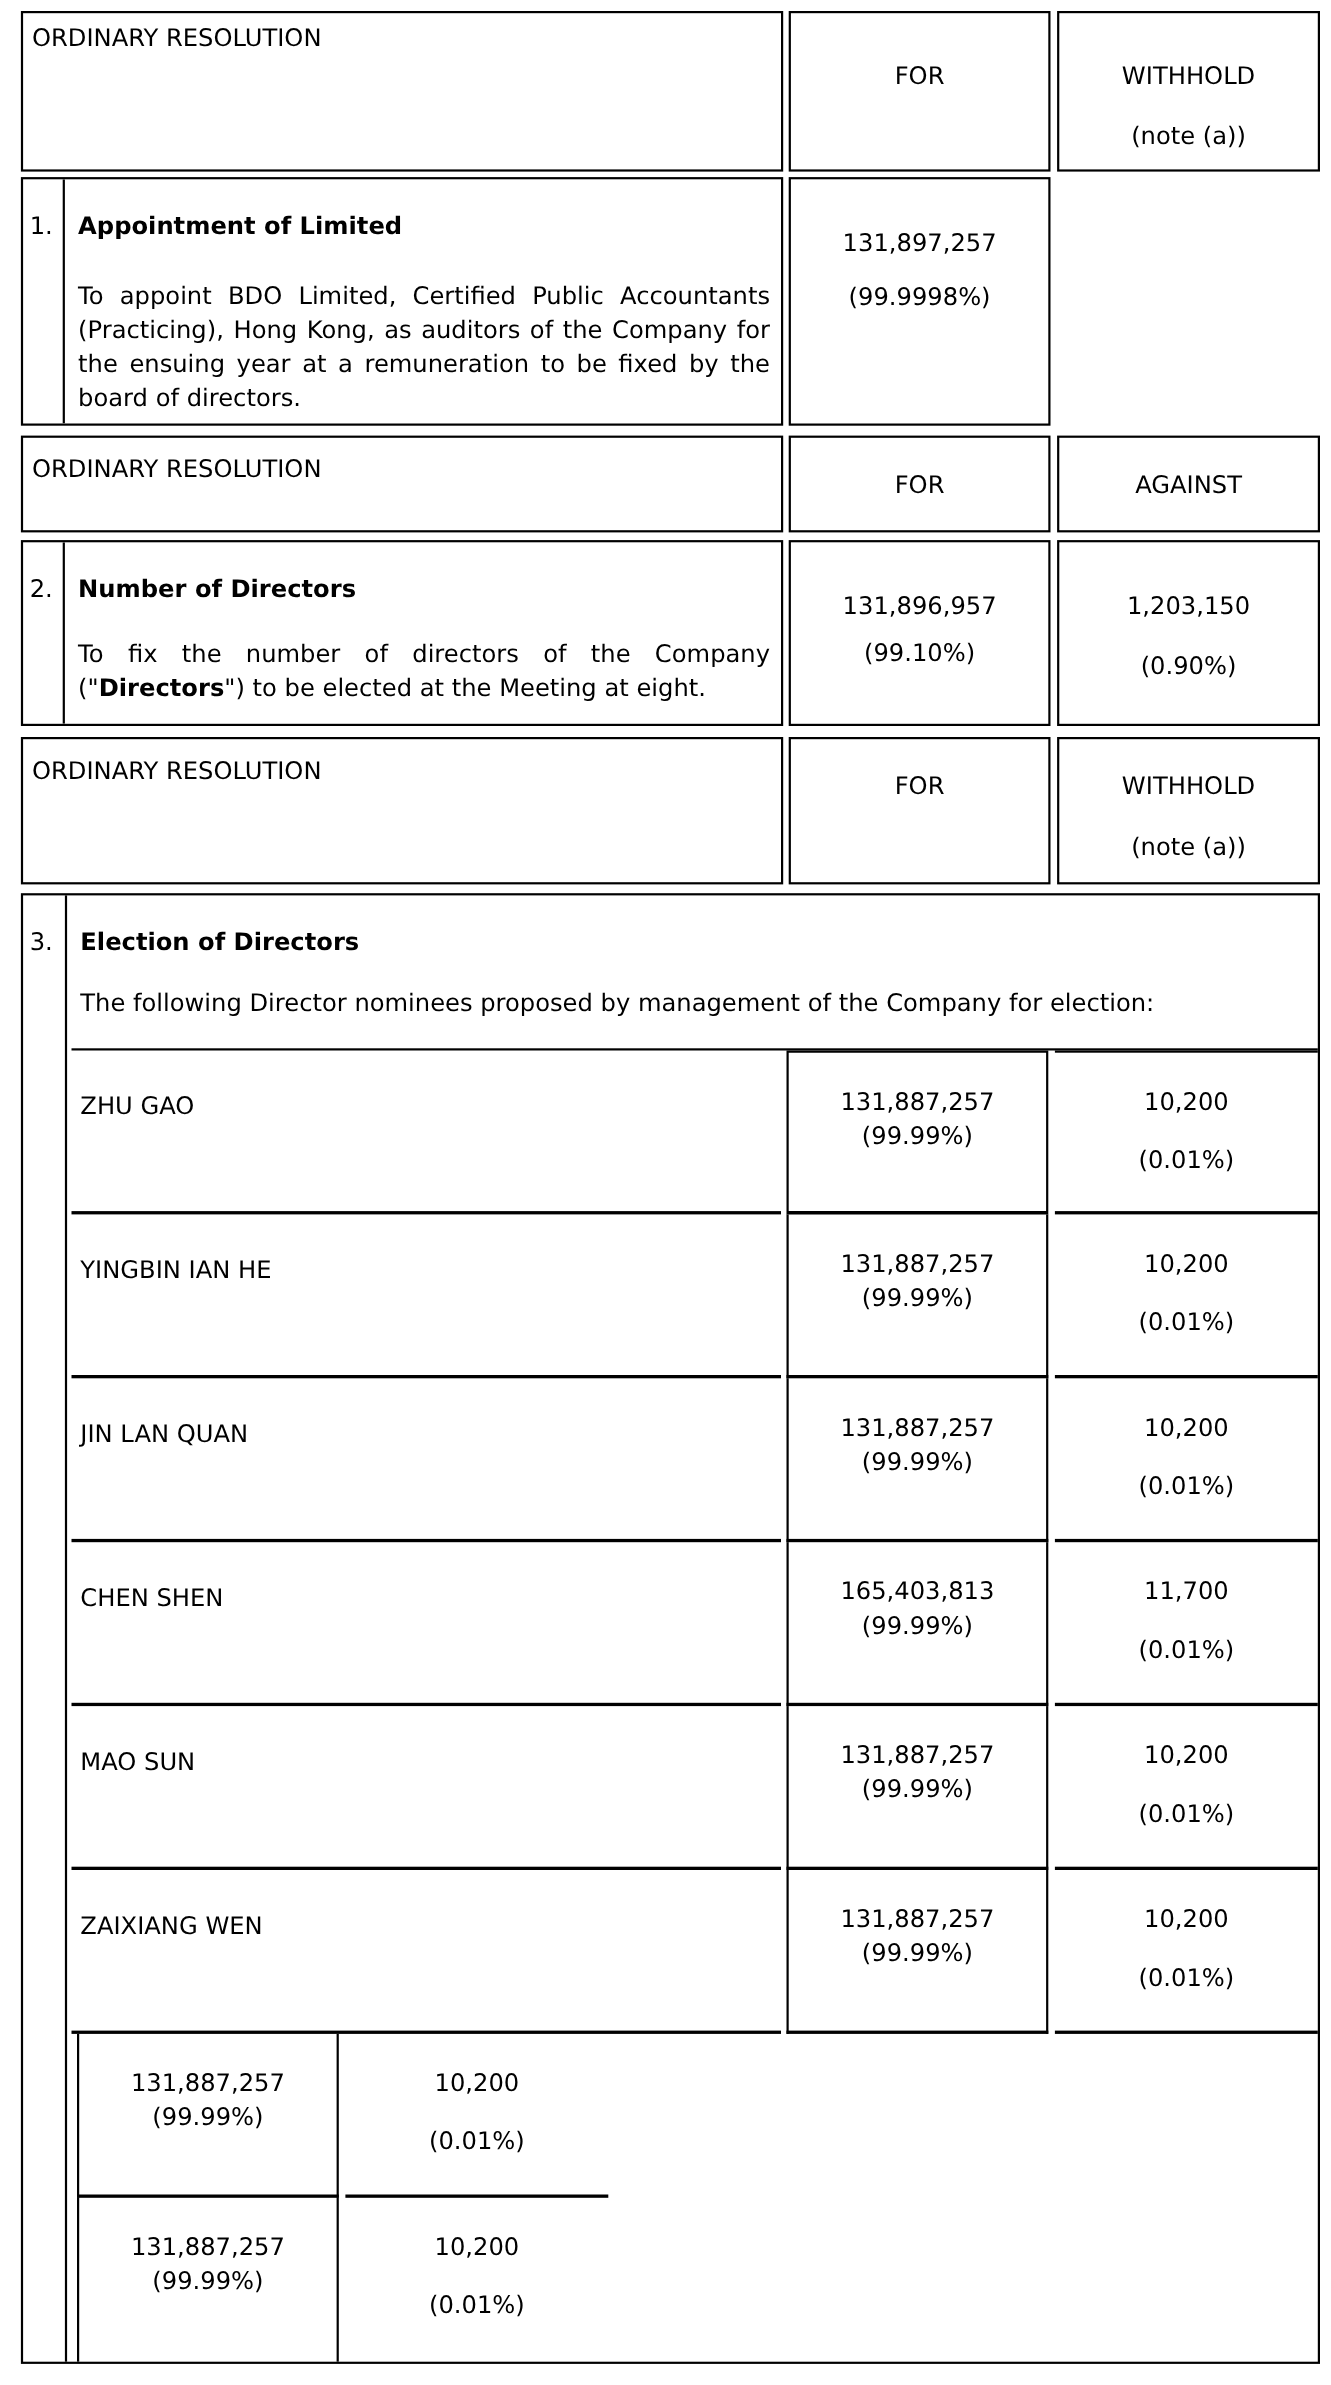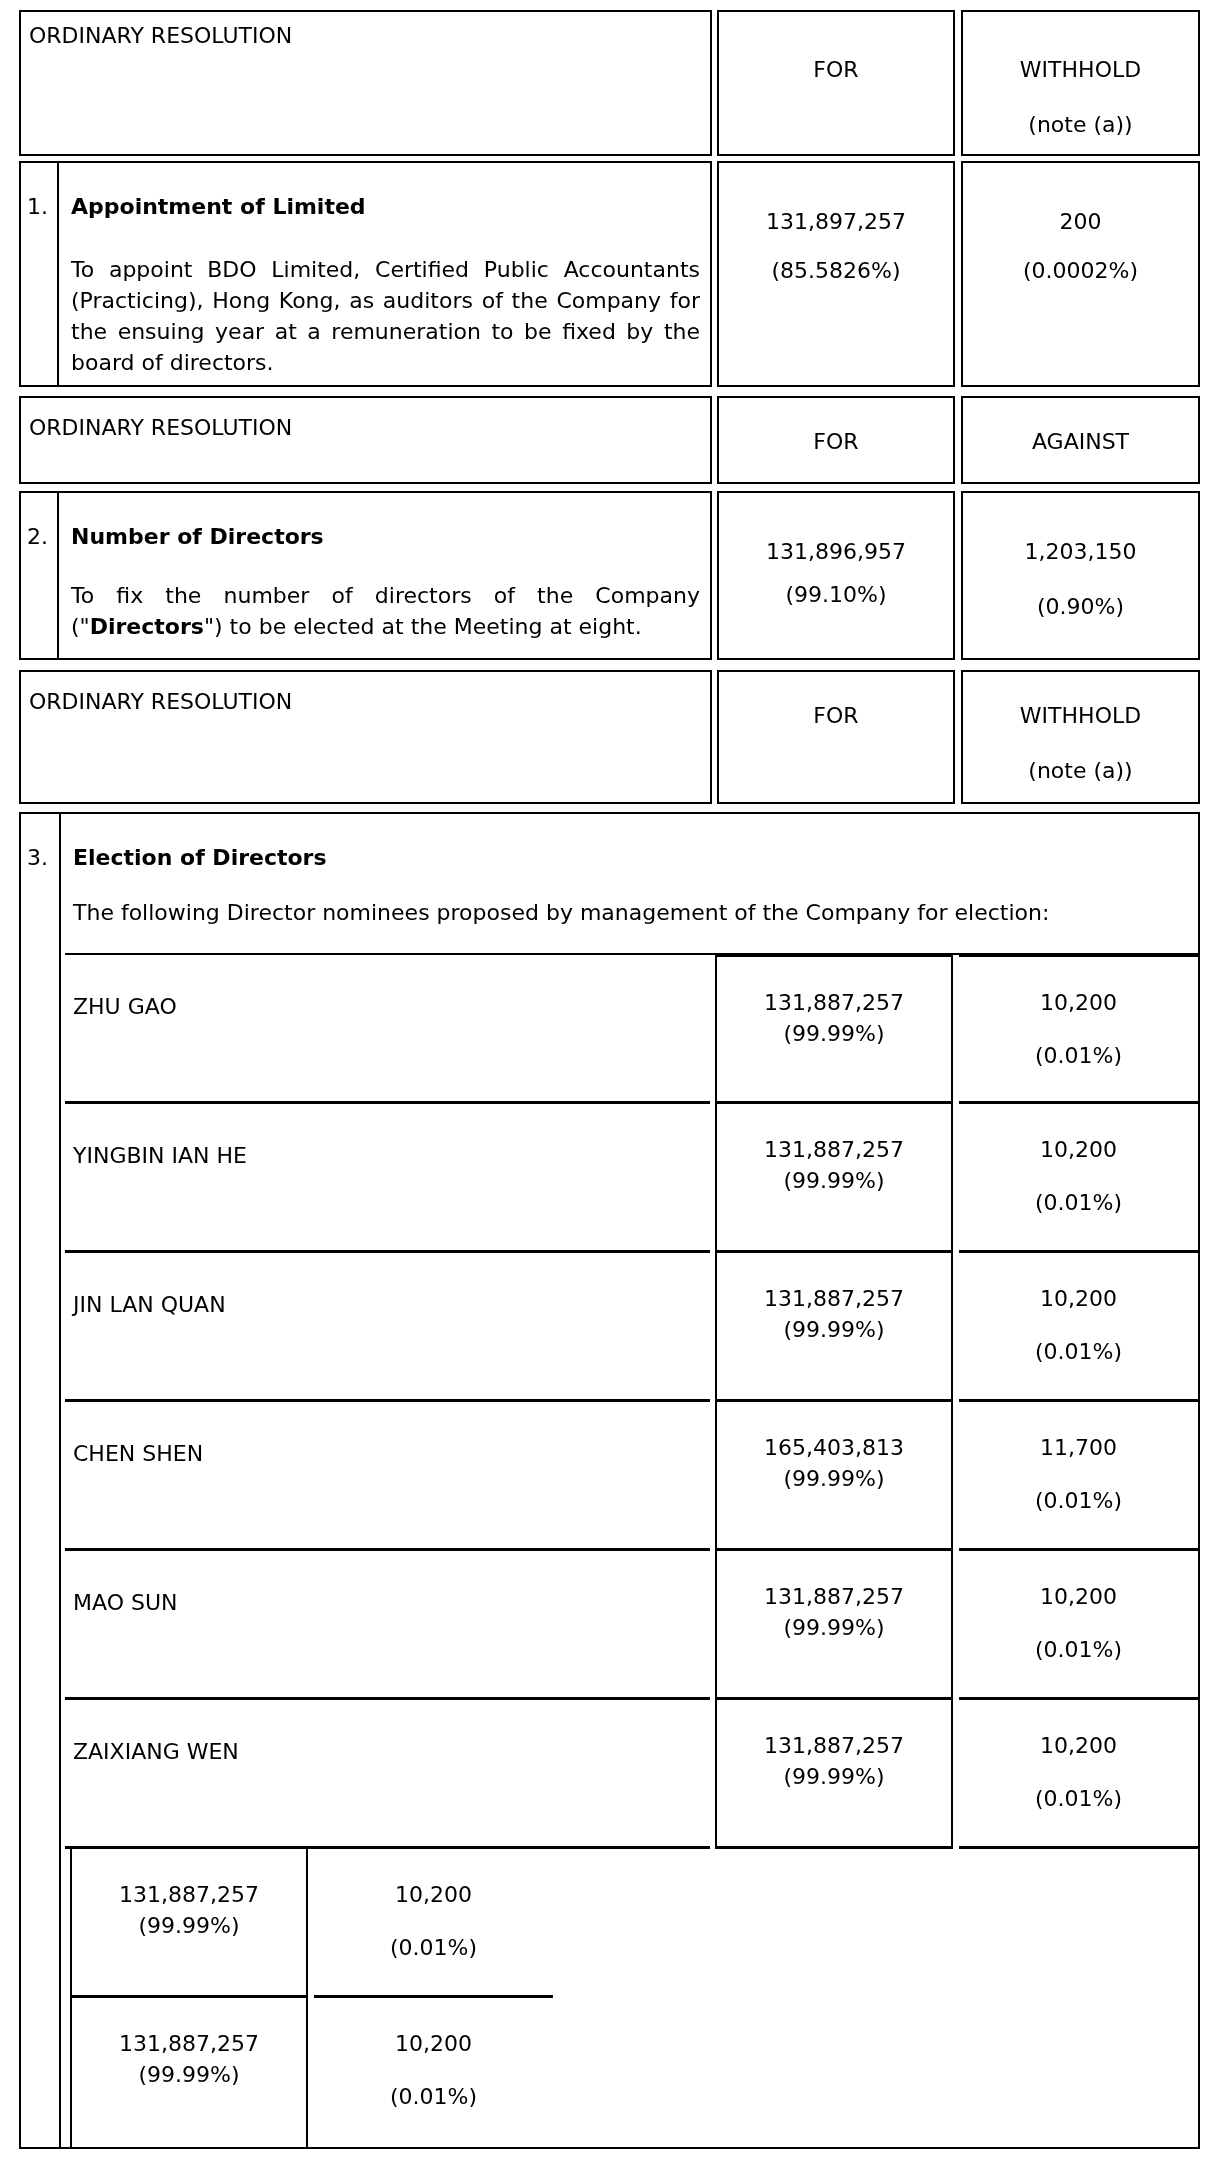--- a/index.html
+++ b/index.html
@@ -90,25 +90,21 @@
     <div class="flex-row res-row-1">
       <div class="box col-left res-left">
         <div class="res-num">1.</div>
         <div class="res-desc">
           <div class="res-title">Appointment of Limited</div>
           <div class="res-body">To appoint BDO Limited, Certified Public Accountants (Practicing), Hong Kong, as auditors of the Company for the ensuing year at a remuneration to be fixed by the board of directors.</div>
         </div>
       </div>
       <div class="box col-for vote-pad">
         <div>131,897,257</div>
-        <div class="pct-gap-sm">(85.5826%)</div>
-      </div>
-      <div class="box col-vote vote-pad">
-        <div>200</div>
-        <div class="pct-gap-sm">(0.0002%)</div>
+        <div class="pct-gap-sm">(99.9998%)</div>
       </div>
     </div>
 
     <div class="flex-row hdr-b">
       <div class="box col-left res-label">ORDINARY RESOLUTION</div>
       <div class="box col-for vpad">FOR</div>
       <div class="box col-vote vpad">AGAINST</div>
     </div>
 
     <div class="flex-row res-row-2">

